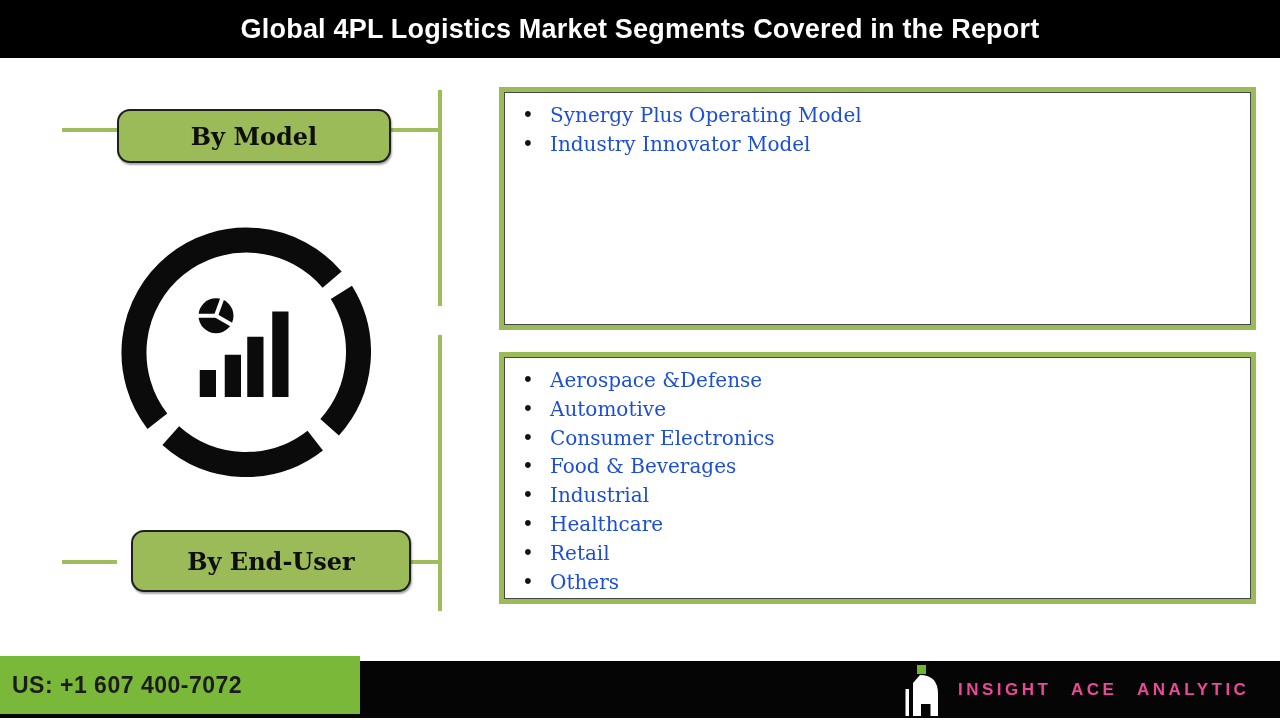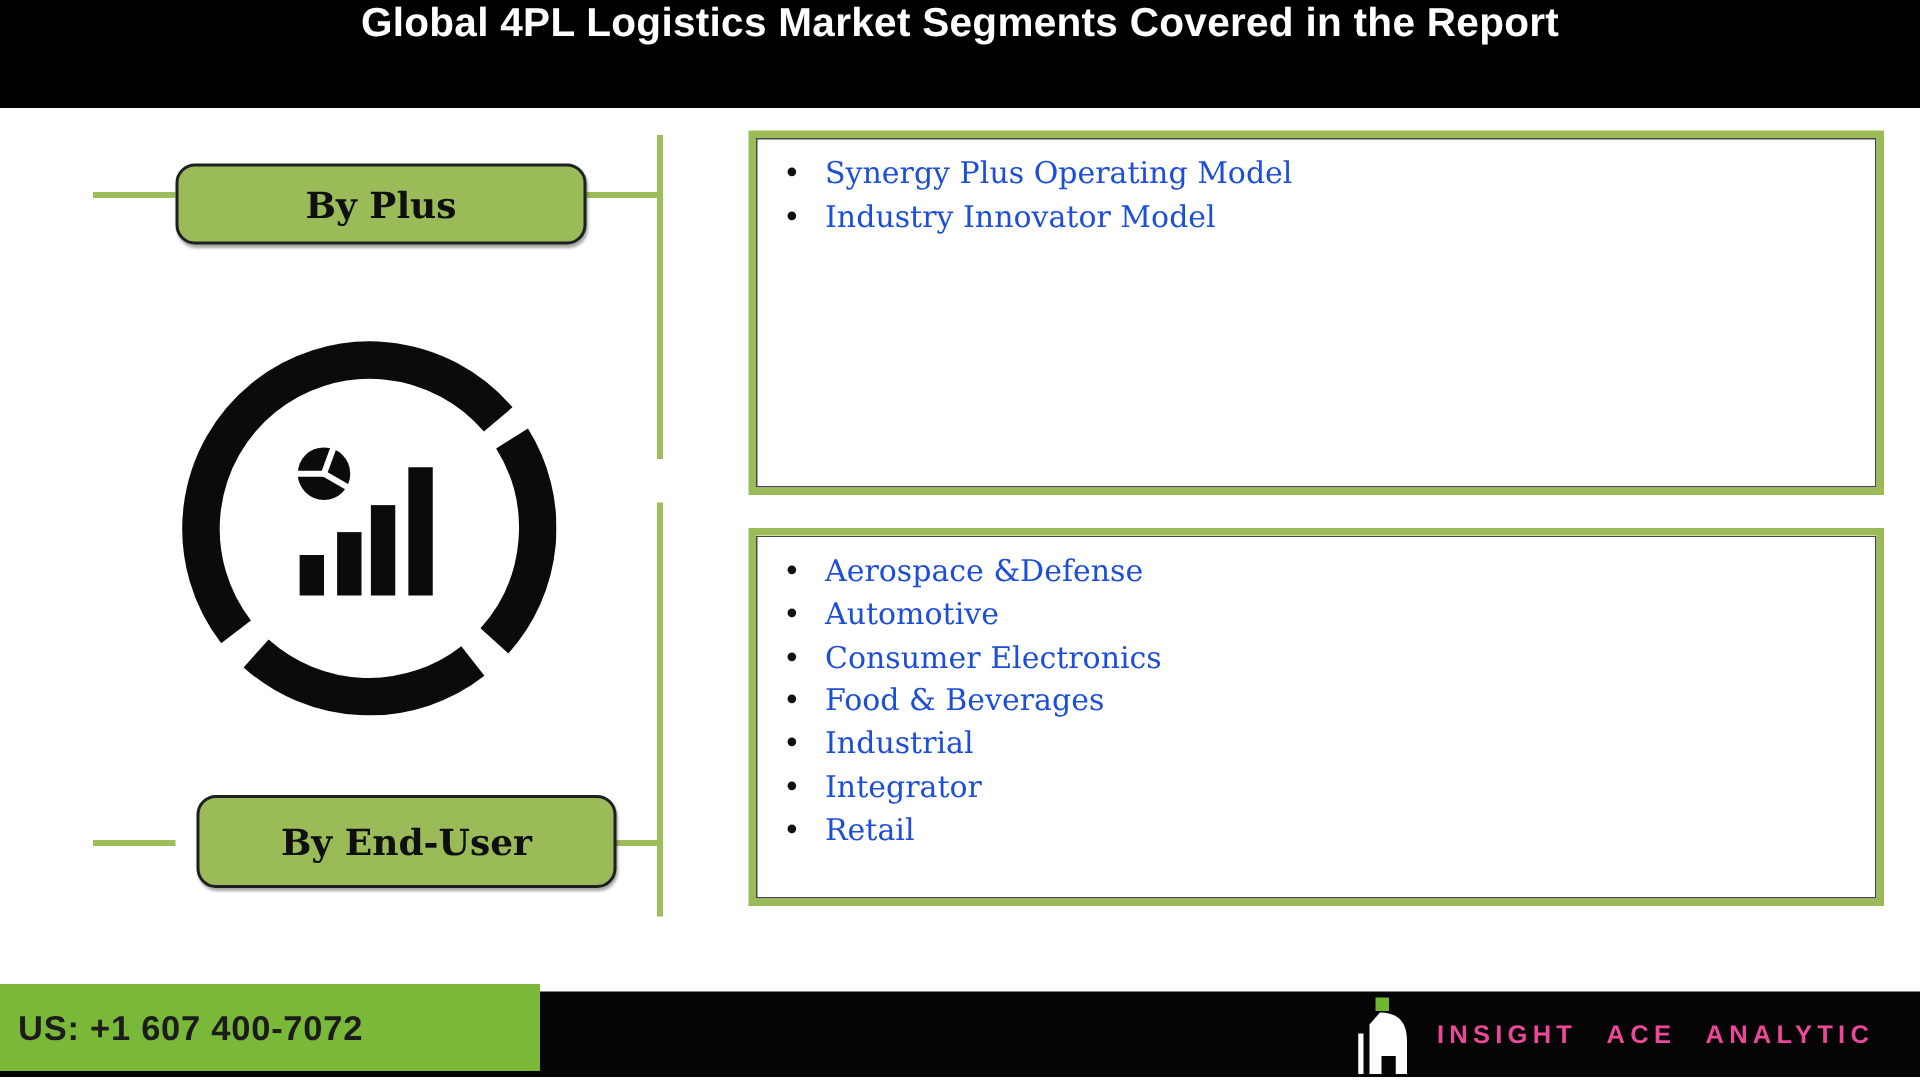--- a/index.html
+++ b/index.html
@@ -1,22 +1,22 @@
 <!DOCTYPE html>
 <html><head>
 <meta charset="utf-8">
 <style>
   * { margin: 0; padding: 0; box-sizing: border-box; }
   html, body { width: 1280px; height: 720px; background: #ffffff; overflow: hidden;
                font-family: "Liberation Sans", sans-serif; }
   .abs { position: absolute; }
 
   
-  .header { left: 0; top: 0; width: 1280px; height: 72px; background: #000000;
-            display: flex; justify-content: center; }
+  .header { left: 0; top: 0; width: 1280px; height: 58px; background: #000000;
+            display: flex; align-items: center; justify-content: center; }
   .header .title { color: #ffffff; font-size: 27px; font-weight: bold; letter-spacing: 0.2px; }
 
   
   .gline { background: #9ebe5c; }
   .stub1  { left: 62px;  top: 128px; width: 55px;  height: 4px; }
   .conn1  { left: 391px; top: 128px; width: 48px;  height: 4px; }
   .vline1 { left: 438px; top: 90px;  width: 4px;   height: 216px; }
   .stub2  { left: 62px;  top: 560px; width: 55px;  height: 4px; }
   .conn2  { left: 393px; top: 560px; width: 45px;  height: 4px; }
   .vline2 { left: 438px; top: 335px; width: 4px;   height: 276px; }
@@ -63,21 +63,21 @@
 </div>
 
 <div class="abs gline stub1"></div>
 <div class="abs gline conn1"></div>
 <div class="abs gline vline1"></div>
 <div class="abs gline stub2"></div>
 <div class="abs gline conn2"></div>
 <div class="abs gline vline2"></div>
 
 <div class="abs pill pill-type">
-  <span>By Plus</span>
+  <span>By Model</span>
 </div>
 <div class="abs pill pill-enduser">
   <span>By End-User</span>
 </div>
 
 <div class="abs icon-wrap">
   <svg viewBox="0 0 200 200" width="250" height="250" aria-hidden="true">
     <g stroke="#0b0b0b" stroke-width="20" fill="none">
       <path d="M 168.9 42.1 A 90 90 0 0 0 29.1 155.4"></path>
       <path d="M 39.8 166.9 A 90 90 0 0 0 155.4 170.9"></path>
@@ -105,22 +105,23 @@
   </ul>
 </div>
 
 <div class="abs seg-box box-enduser">
   <ul>
     <li>Aerospace &amp;Defense</li>
     <li>Automotive</li>
     <li>Consumer Electronics</li>
     <li>Food &amp; Beverages</li>
     <li>Industrial</li>
-    <li>Integrator</li>
+    <li>Healthcare</li>
     <li>Retail</li>
+    <li>Others</li>
   </ul>
 </div>
 
 <div class="abs footer-bar"></div>
 
 <div class="abs phone-box">
   <span class="phone">US: +1 607 400-7072</span>
 </div>
 
 <div class="abs brand-logo">

